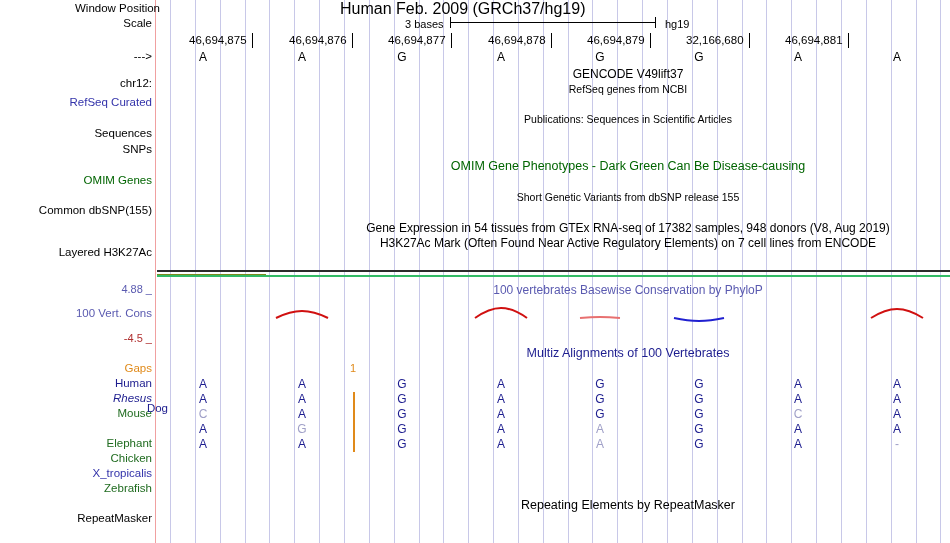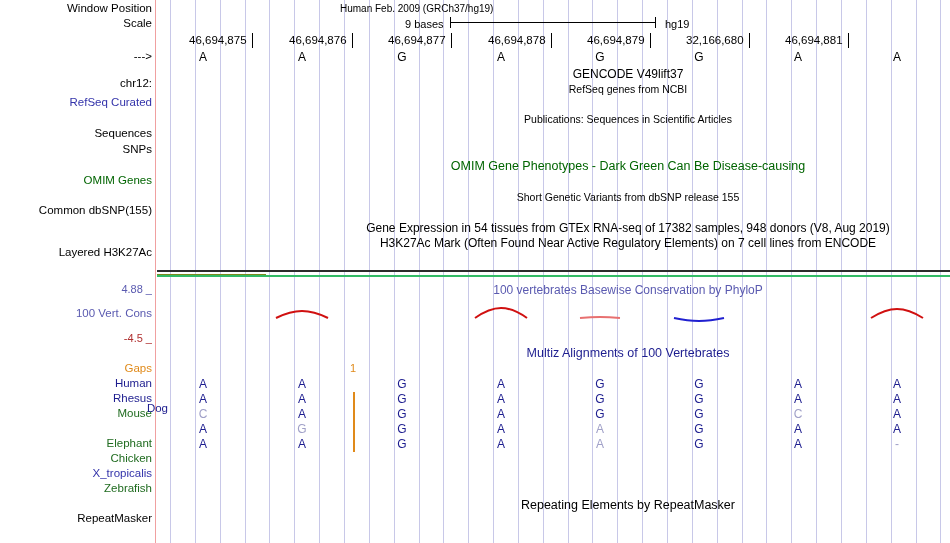--- a/index.html
+++ b/index.html
@@ -85,54 +85,54 @@
       <div class="gline" style="left: 636px;"></div>
       <div class="gline" style="left: 661px;"></div>
       <div class="gline" style="left: 686px;"></div>
       <div class="gline" style="left: 711px;"></div>
       <div class="gline" style="left: 736px;"></div>
       <div class="gline" style="left: 761px;"></div>
       <div class="gline" style="left: 785px;"></div>
     </div>
   <div class="redsep"></div>
 
-  <div class="lbl c-black" style="left:0;top:2px;width:152px;">Window Position</div>
+  <div class="lbl c-black" style="left:8px;top:2px;width:152px;">Window Position</div>
   <div class="lbl c-black" style="left:0;top:17px;width:152px;">Scale</div>
   <div class="lbl c-black" style="left:0;top:34px;width:152px;margin-top:43px;">chr12:</div>
   <div class="lbl c-black" style="left:0;top:50px;width:152px;">---&gt;</div>
 
   <div class="lbl c-blue" style="left:0;top:96px;width:152px;">RefSeq Curated</div>
   <div class="lbl c-black" style="left:0;top:127px;width:152px;">Sequences</div>
   <div class="lbl c-black" style="left:0;top:143px;width:152px;">SNPs</div>
   <div class="lbl c-green" style="left:0;top:174px;width:152px;">OMIM Genes</div>
   <div class="lbl c-black" style="left:0;top:204px;width:152px;">Common dbSNP(155)</div>
   <div class="lbl c-black" style="left:0;top:246px;width:152px;">Layered H3K27Ac</div>
 
   <div class="lbl c-slate" style="left:0;top:283px;width:152px;font-size:11px;">4.88 _</div>
   <div class="lbl c-slate" style="left:0;top:307px;width:152px;">100 Vert. Cons</div>
   <div class="lbl c-red" style="left:0;top:332px;width:152px;font-size:11px;">-4.5 _</div>
 
   <div class="lbl c-orange" style="left:0;top:362px;width:152px;">Gaps</div>
 
   <div id="species-labels">
       <div class="lbl" style="left: 0px; width: 152px; top: 377px; color: rgb(29, 29, 143);">Human</div>
-      <div class="lbl" style="left: 0px; width: 152px; top: 392px; color: rgb(29, 29, 143);">Rhesus</div>
+      <div class="lbl" style="left: 0px; width: 152px; top: 392px; color: rgb(29, 29, 143); font-style: italic;">Rhesus</div>
       <div class="lbl" style="left: 0px; width: 152px; top: 407px; color: rgb(31, 107, 31);">Mouse</div>
       <div class="lbl" style="left: 0px; width: 168px; top: 402px; color: rgb(29, 29, 143);">Dog</div>
       <div class="lbl" style="left: 0px; width: 152px; top: 437px; color: rgb(31, 107, 31);">Elephant</div>
       <div class="lbl" style="left: 0px; width: 152px; top: 452px; color: rgb(31, 107, 31);">Chicken</div>
       <div class="lbl" style="left: 0px; width: 152px; top: 467px; color: rgb(51, 51, 170);">X_tropicalis</div>
       <div class="lbl" style="left: 0px; width: 152px; top: 482px; color: rgb(31, 107, 31);">Zebrafish</div>
     </div>
 
   <div class="lbl c-black" style="left:0;top:512px;width:152px;">RepeatMasker</div>
 
-  <div class="lft c-black" style="left:340px;top:2px;font-size:10px;">Human Feb. 2009 (GRCh37/hg19)</div>
-
-  <div class="lft c-black" style="left:405px;top:18px;">9 bases</div>
+  <div class="lft c-black" style="left:340px;top:2px;font-size:16px;">Human Feb. 2009 (GRCh37/hg19)</div>
+
+  <div class="lft c-black" style="left:405px;top:18px;">3 bases</div>
   <div class="scaleend" style="left:450px;top:17px;"></div>
   <div class="scalebar" style="left:450px;top:22px;width:206px;"></div>
   <div class="scaleend" style="left:655px;top:17px;"></div>
   <div class="lft c-black" style="left:665px;top:18px;">hg19</div>
 
   <div id="ruler-ticks">
       <div class="tickpos" style="left: 189px; top: 34px;">46,694,875</div>
       <div class="tickbar" style="left: 252px; top: 33px; height: 15px;"></div>
       <div class="tickpos" style="left: 289px; top: 34px;">46,694,876</div>
       <div class="tickbar" style="left: 352px; top: 33px; height: 15px;"></div>

